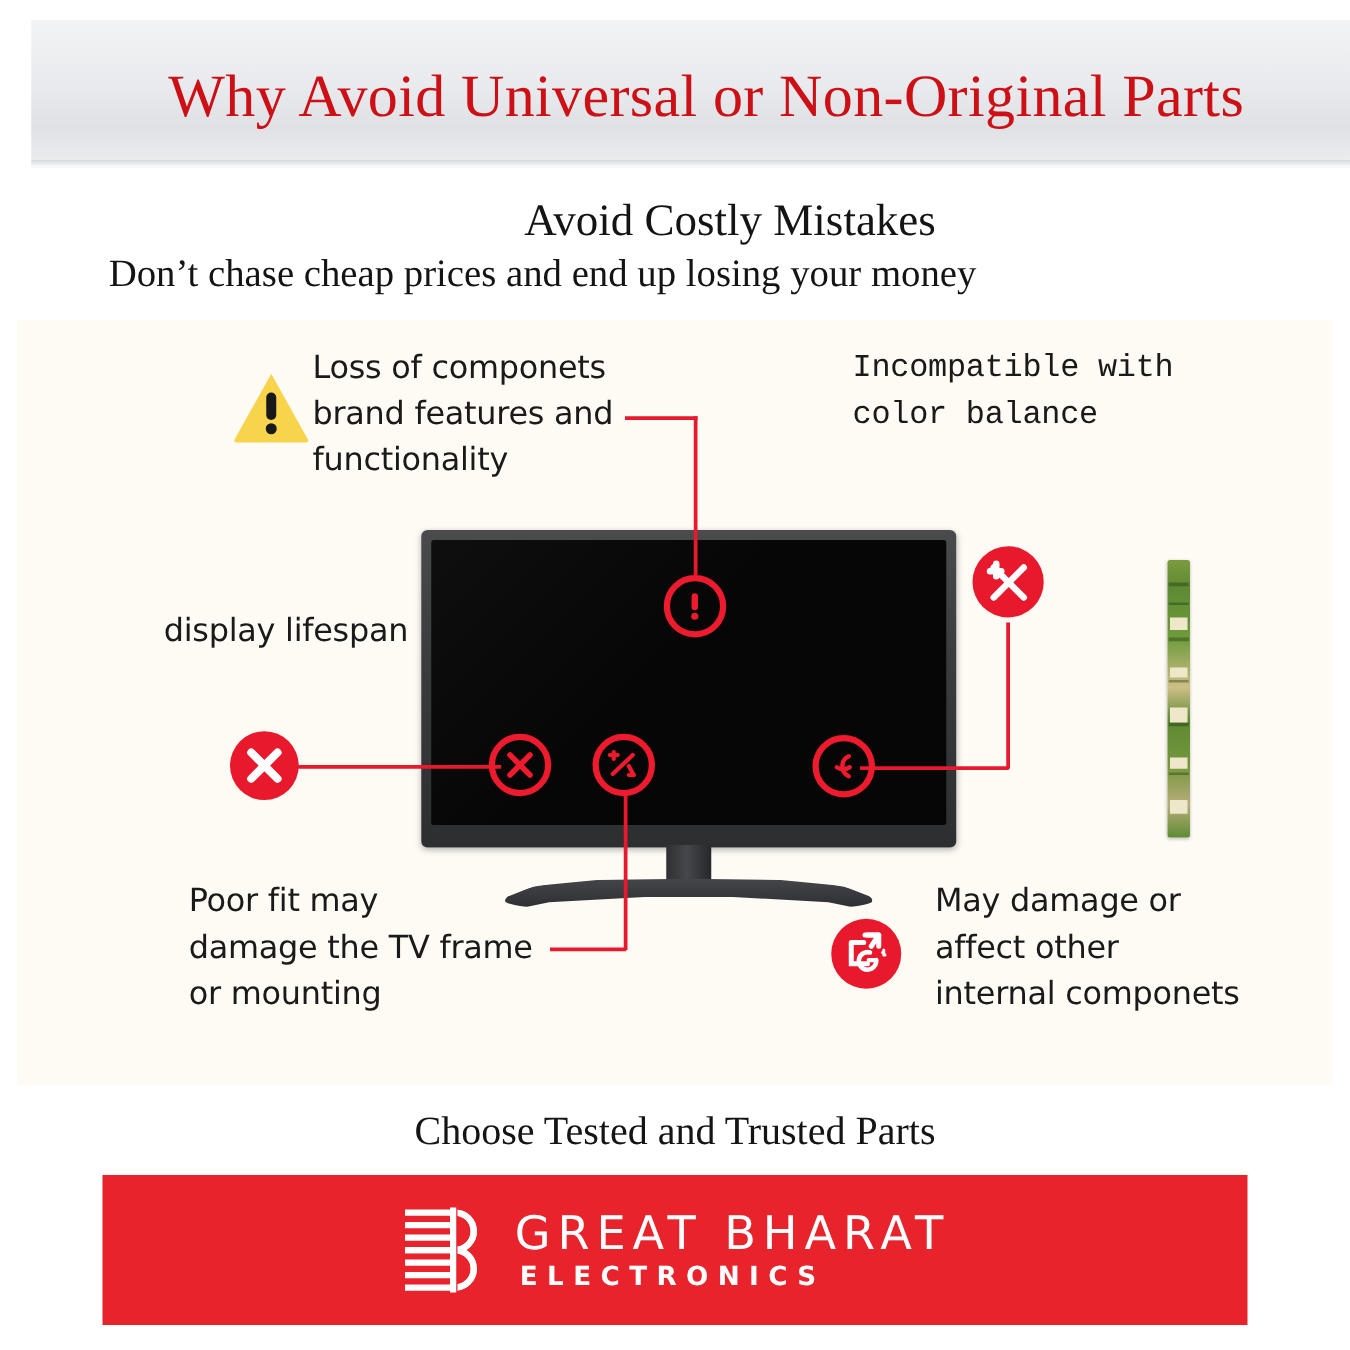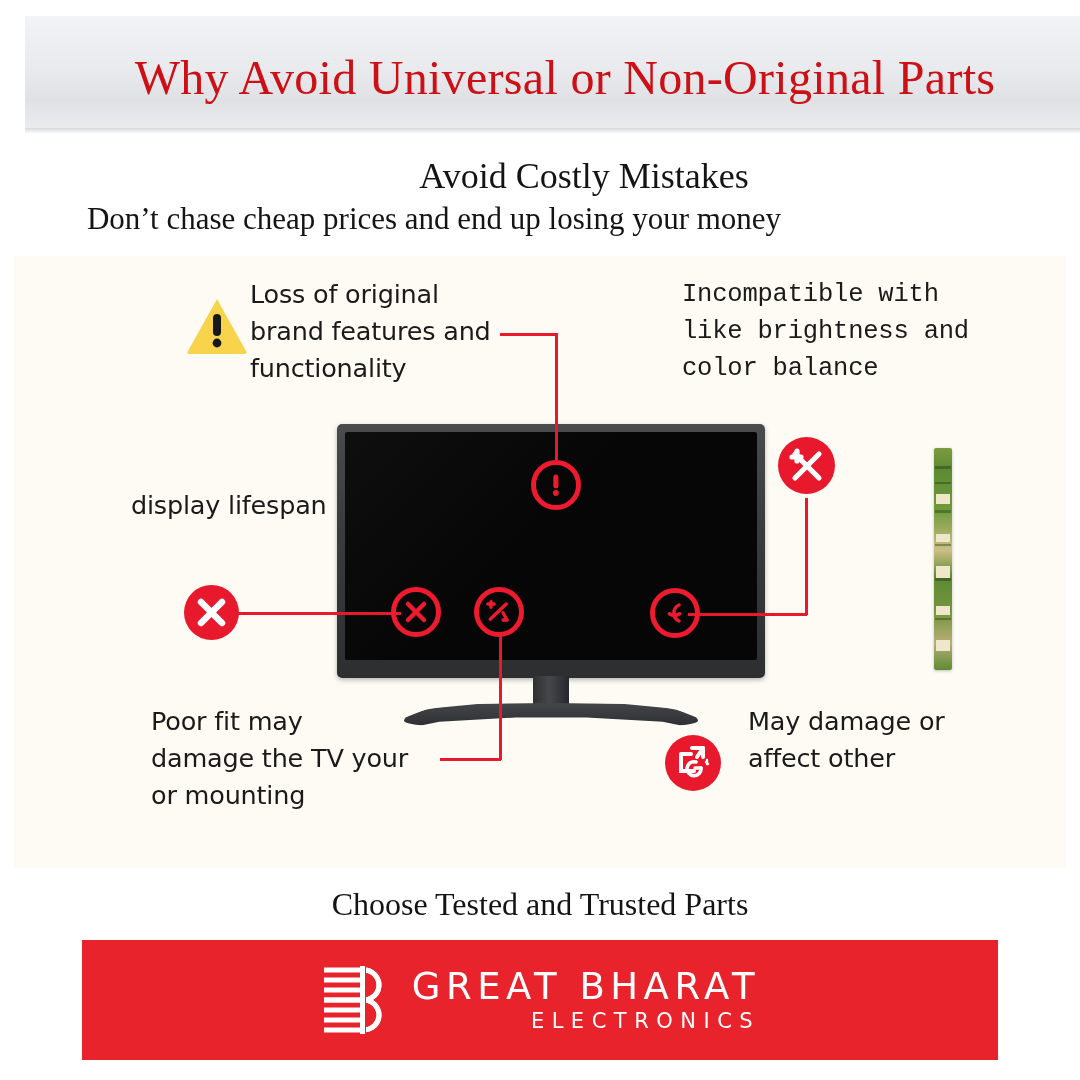--- a/index.html
+++ b/index.html
@@ -119,21 +119,21 @@
     display:flex;align-items:center;justify-content:center;gap:14px;
   }
   #logo-mark{width:78px;height:76px;flex:0 0 auto;}
   #logo-text{display:flex;flex-direction:column;justify-content:center;}
   #logo-name{
     font-family:"DejaVu Sans", sans-serif;font-size:37px;letter-spacing:5.5px;
     color:#ffffff;line-height:42px;font-weight:400;
   }
   #logo-sub{
     font-family:"DejaVu Sans", sans-serif;font-size:21px;letter-spacing:7.5px;
-    color:#ffffff;line-height:26px;text-align:right;padding-left:4px;font-weight:400;
+    color:#ffffff;line-height:26px;text-align:left;padding-left:4px;font-weight:700;
   }
 </style>
 </head>
 <body>
 
 <div id="header">
   <div id="header-title">Why Avoid Universal or Non-Original Parts</div>
 </div>
 
 <div id="sub-main">Avoid Costly Mistakes</div>
@@ -239,44 +239,44 @@
     <path d="M16 19 h10 M16 19 v17 h13" fill="none" stroke="#ffffff" stroke-width="4" stroke-linecap="round"></path>
     <path d="M29 13 h9 v9" fill="none" stroke="#ffffff" stroke-width="4" stroke-linecap="round" stroke-linejoin="round"></path>
     <path d="M27 13 h11 l-6 9" fill="none" stroke="#ffffff" stroke-width="4" stroke-linecap="round" stroke-linejoin="round"></path>
     <path d="M36 33 A7 7 0 1 1 31 27" fill="none" stroke="#ffffff" stroke-width="3.6" stroke-linecap="round"></path>
     <path d="M30 33 h6" stroke="#ffffff" stroke-width="3.4" stroke-linecap="round"></path>
     <path d="M41 27 l2 2 M42 25 l0 4" stroke="#ffffff" stroke-width="2.4" stroke-linecap="round"></path>
   </svg>
 </div>
 
 <div class="callout" id="txt-loss">
-  <div>Loss of original</div>
+  <div>Loss of componets</div>
   <div>brand features and</div>
   <div>functionality</div>
 </div>
 
 <div class="callout" id="txt-incompat">
   <div>Incompatible with</div>
-  <div>like brightness and</div>
   <div>color balance</div>
 </div>
 
 <div class="callout" id="txt-lifespan">
   <div>display lifespan</div>
 </div>
 
 <div class="callout" id="txt-poorfit">
   <div>Poor fit may</div>
-  <div>damage the TV your</div>
+  <div>damage the TV frame</div>
   <div>or mounting</div>
 </div>
 
 <div class="callout" id="txt-damage">
   <div>May damage or</div>
   <div>affect other</div>
+  <div>internal componets</div>
 </div>
 
 <div id="bottom-tagline">Choose Tested and Trusted Parts</div>
 
 <div id="footer-bar">
   <svg id="logo-mark" viewBox="0 0 78 76">
     <g fill="none" stroke="#ffffff" stroke-width="5">
       <path d="M4 8 H44 A15 15 0 0 1 44 38 H4"></path>
       <path d="M4 18 H44 A5 5 0 0 0 44 28 H4" stroke-width="0"></path>
       <path d="M4 18 H45"></path>

